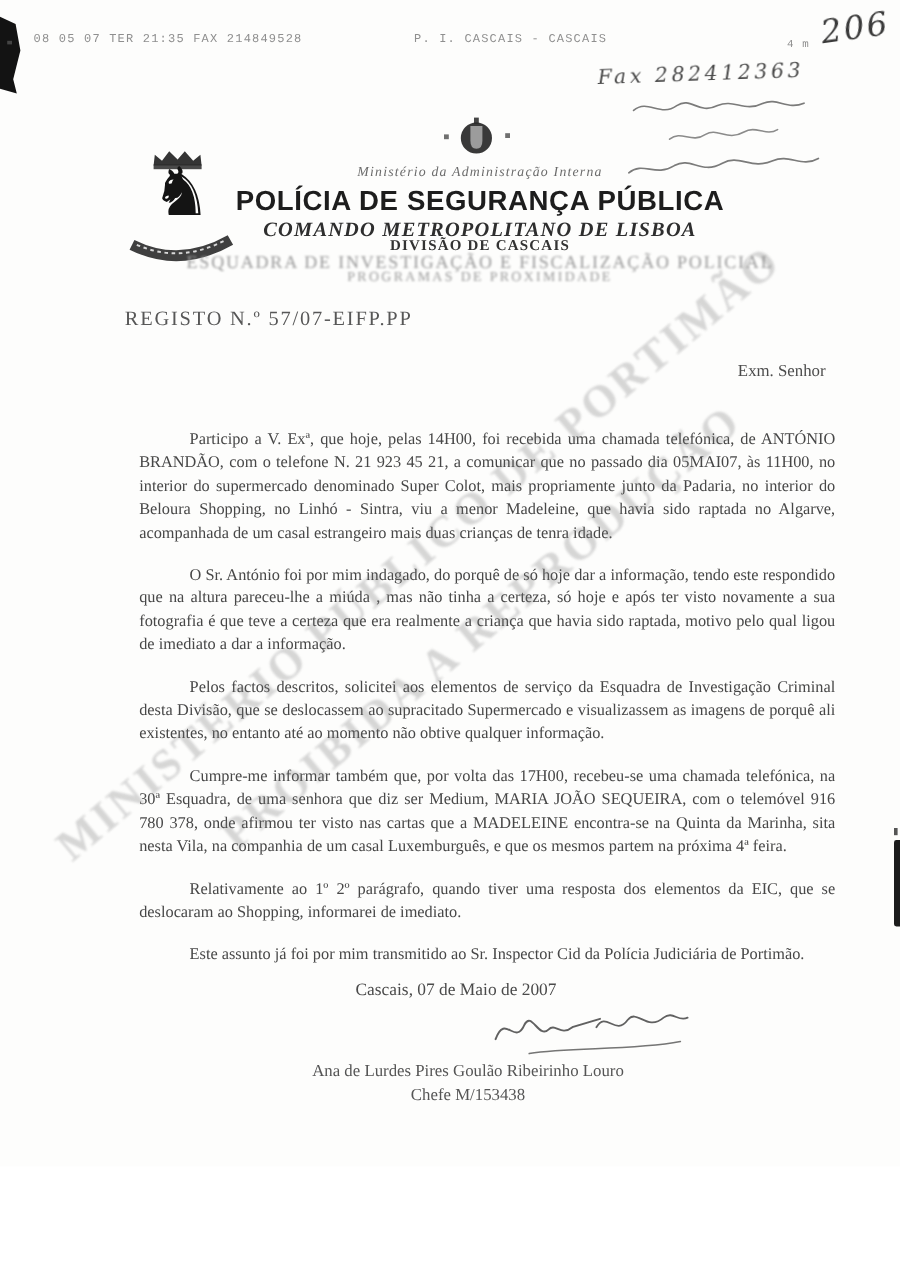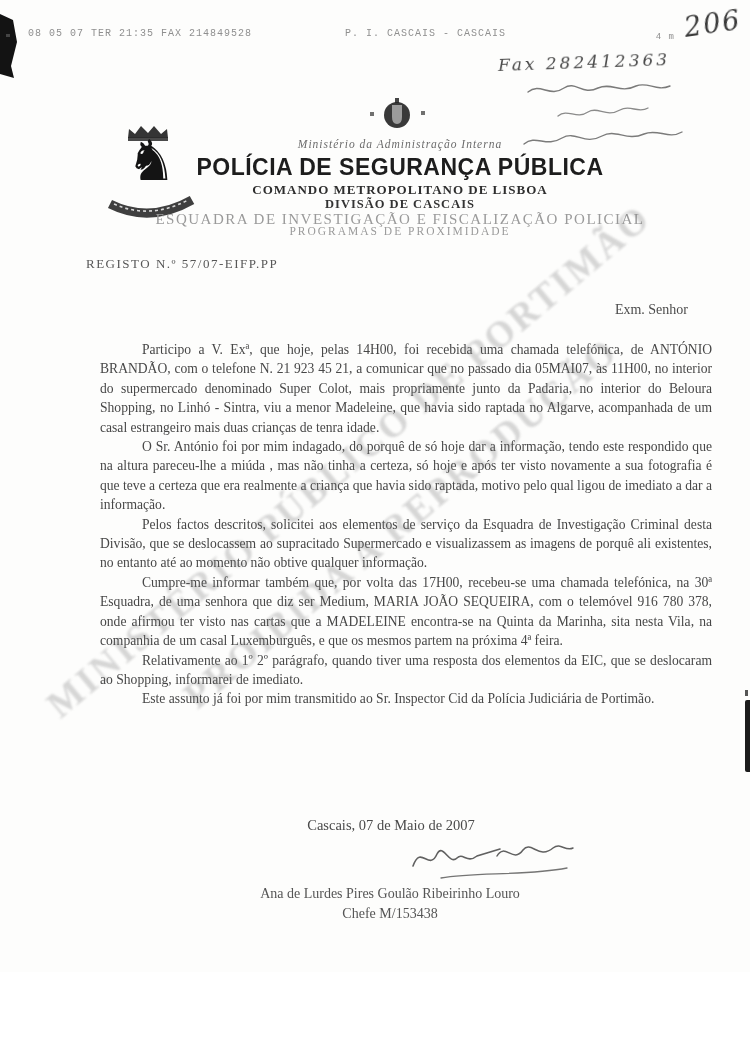--- a/index.html
+++ b/index.html
@@ -31,46 +31,46 @@
   
   .crest { position:absolute; left:104px; top:116px; }
   .knight { font-family:"DejaVu Sans", sans-serif; font-size:56px; color:#141414;
     position:absolute; left:22px; top:16px; filter:blur(0.2px); }
   .emblem { position:absolute; left:362px; top:96px; }
   .lh { position:absolute; left:150px; width:500px; text-align:center; }
   .lh-ministry { top:138px; font-size:11.5px; font-style:italic; color:#6b6b6b;
     filter:blur(0.6px); letter-spacing:1px; }
   .lh-org { top:154px; font-family:"Liberation Sans", sans-serif; font-weight:bold;
     font-size:23px; color:#1d1d1d; letter-spacing:0.5px; filter:blur(0.2px);text-align:center; }
-  .lh-command { top:182px; font-weight:bold; font-size:13px; color:#2e2e2e;
-    letter-spacing:1px; filter:blur(0.4px); }
+  .lh-command { top:182px; font-weight:bold; font-size:17px; color:#2e2e2e;
+    letter-spacing:1px; filter:blur(0.4px);font-style:italic; }
   .lh-division { top:197px; font-weight:bold; font-size:12.5px; color:#333;
     letter-spacing:1px; filter:blur(0.4px); }
   .lh-squad { top:211px; font-size:15px; color:#9a9a9a; letter-spacing:1.5px;
     filter:blur(0.7px); }
   .lh-programs { top:225px; font-size:11.5px; color:#9a9a9a; letter-spacing:2px;
     filter:blur(0.7px); }
   
-  .registry { position:absolute; left:86px; top:256px; font-size:13px;
+  .registry { position:absolute; left:104px; top:256px; font-size:17px;
     color:#575757; letter-spacing:1.5px; filter:blur(0.5px); }
   .addressee { position:absolute; right:62px; top:302px; font-size:14px;
     color:#4c4c4c; filter:blur(0.4px); }
   .bodytext { position:absolute; left:100px; top:340px; width:612px;
     font-size:13.6px; line-height:19.4px; text-align:justify; color:#474747;
     filter:blur(0.35px); }
-  .bodytext p { text-indent:42px; margin:0; }
+  .bodytext p { text-indent:42px; margin:16px; }
   
   .watermark { position:absolute; left:-25px; top:430px; width:800px;
     text-align:center; transform:rotate(-40deg); pointer-events:none;
     font-family:"Liberation Serif", serif; font-weight:bold;
     color:rgba(110,110,110,0.28); filter:blur(1px); }
   .watermark .w1 { font-size:37px; letter-spacing:3px; }
   .watermark .w2 { font-size:37px; letter-spacing:3px; margin-top:38px; }
   
-  .dateline { position:absolute; left:226px; top:817px; width:330px;
+  .dateline { position:absolute; left:215px; top:817px; width:330px;
     text-align:center; font-size:14.5px; color:#4a4a4a; filter:blur(0.4px); }
   .signature { position:absolute; left:405px; top:836px; }
   .signer { position:absolute; left:165px; top:886px; width:450px;
     text-align:center; font-size:14px; color:#555; filter:blur(0.6px); }
   .role { position:absolute; left:165px; top:906px; width:450px;
     text-align:center; font-size:14px; color:#555; filter:blur(0.6px); }
 </style>
 </head>
 <body>
 

